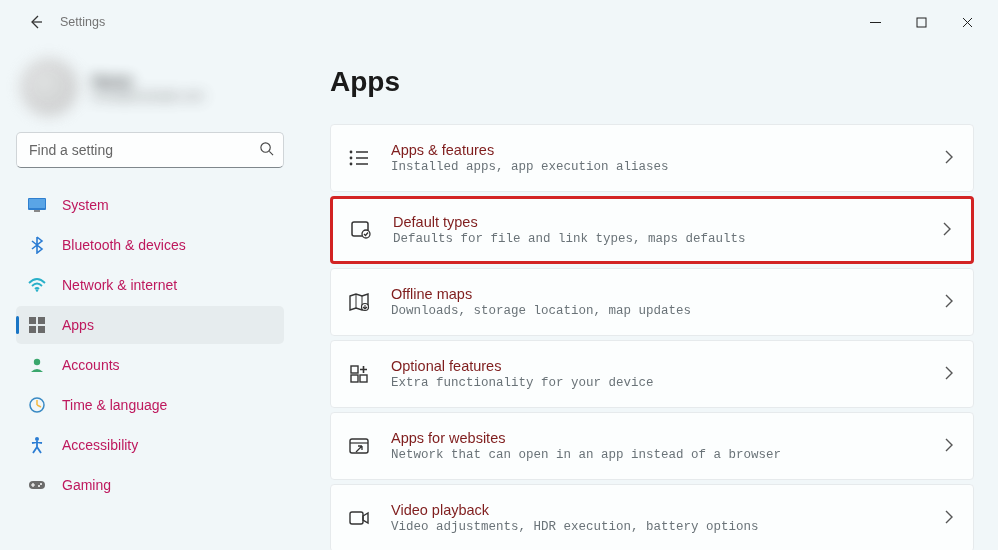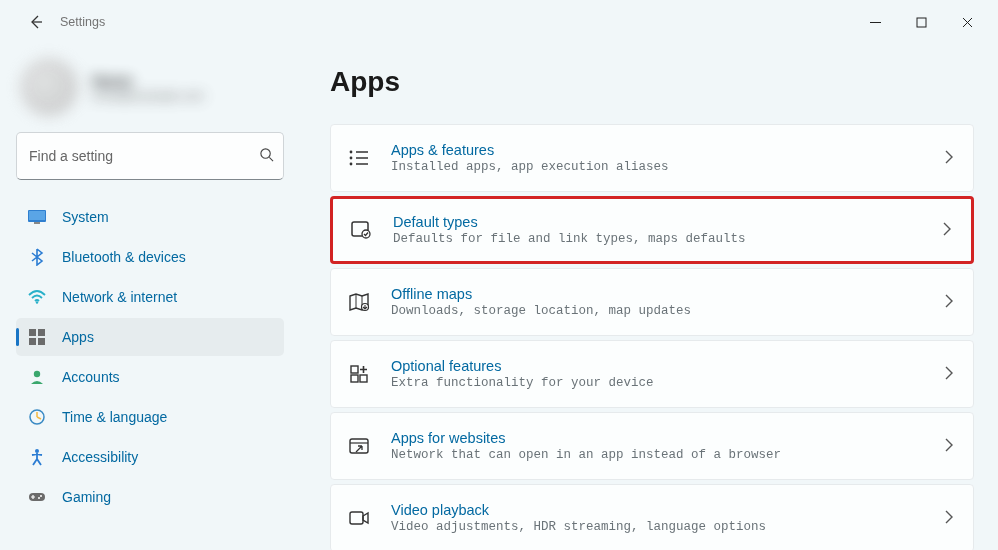--- a/index.html
+++ b/index.html
@@ -56,21 +56,21 @@
     background: radial-gradient(circle at 40% 40%, #ddd, #bbb);
   }
   .profile-text .name { font-weight: 600; font-size: 15px; color:#111; }
   .profile-text .sub { font-size: 12px; color:#555; }
   .search {
     position: relative;
     margin-bottom: 18px;
   }
   .search input {
     width: 100%;
-    height: 48px;
+    height: 36px;
     border: 1px solid #d0d5d8;
     border-bottom: 1.5px solid #7f878c;
     border-radius: 5px;
     background: #fdfefe;
     padding: 0 36px 0 12px;
     font-size: 14px;
     outline: none;
     color: #333;
   }
   .search input::placeholder { color: #666; }
@@ -88,21 +88,21 @@
     cursor: default;
   }
   .nav-item.selected { background: #e6ecee; }
   .nav-item.selected::before {
     content: "";
     position: absolute; left: 0; top: 10px; bottom: 10px;
     width: 3px; border-radius: 2px;
     background: #1975c5;
   }
   .nav-icon { width: 18px; height: 18px; display:flex; align-items:center; justify-content:center; }
-  .nav-label { font-size: 14px; color: #0369a1; }
+  .nav-label { font-size: 14px; color: #be185d; }
   
   .main {
     flex: 1;
     padding: 22px 24px 0 30px;
     overflow-y: auto;
   }
   .page-title {
     font-size: 28px;
     font-weight: 600;
     margin-bottom: 26px;
@@ -116,21 +116,21 @@
     display: flex;
     align-items: center;
     padding: 0 20px 0 16px;
     gap: 20px;
   }
   .card.highlight {
     border: 3px solid #d22323;
   }
   .card-icon { width: 24px; height: 24px; display:flex; align-items:center; justify-content:center; }
   .card-text { flex: 1; }
-  .card-title { font-size: 14.5px; color: #0369a1; }
+  .card-title { font-size: 14.5px; color: #7f1d1d; }
   .card-sub { font-size: 12.5px; color: #6a7378; margin-top: 2px; font-family: Liberation Mono, monospace; }
   .chev { color: #555; }
 </style>
 </head>
 <body>
 
 <div class="titlebar">
   <div class="back-btn">
     <svg width="16" height="16" viewBox="0 0 16 16">
         <path d="M10 2 L4 8 L10 14" fill="none" stroke="#333" stroke-width="1.3"></path>
@@ -363,21 +363,21 @@
 
       <div class="card">
         <span class="card-icon">
           <svg width="22" height="18" viewBox="0 0 22 18">
               <rect x="2" y="3" width="13" height="12" rx="2" fill="none" stroke="#333" stroke-width="1.4"></rect>
               <path d="M15 7 L20 4 V14 L15 11 Z" fill="none" stroke="#333" stroke-width="1.4"></path>
             </svg>
         </span>
         <div class="card-text">
           <div class="card-title">Video playback</div>
-          <div class="card-sub">Video adjustments, HDR streaming, language options</div>
+          <div class="card-sub">Video adjustments, HDR execution, battery options</div>
         </div>
         <span class="chev">
           <svg width="8" height="14">
               <path d="M1 1 L7 7 L1 13" fill="none" stroke="#555" stroke-width="1.4"></path>
             </svg>
         </span>
       </div>
 
     </div>
   </div>

